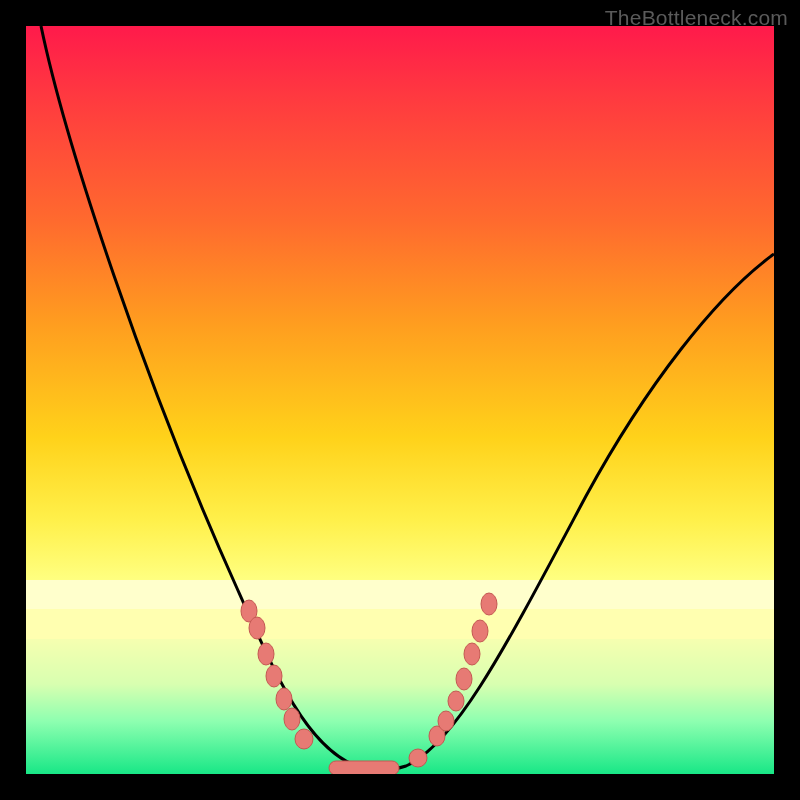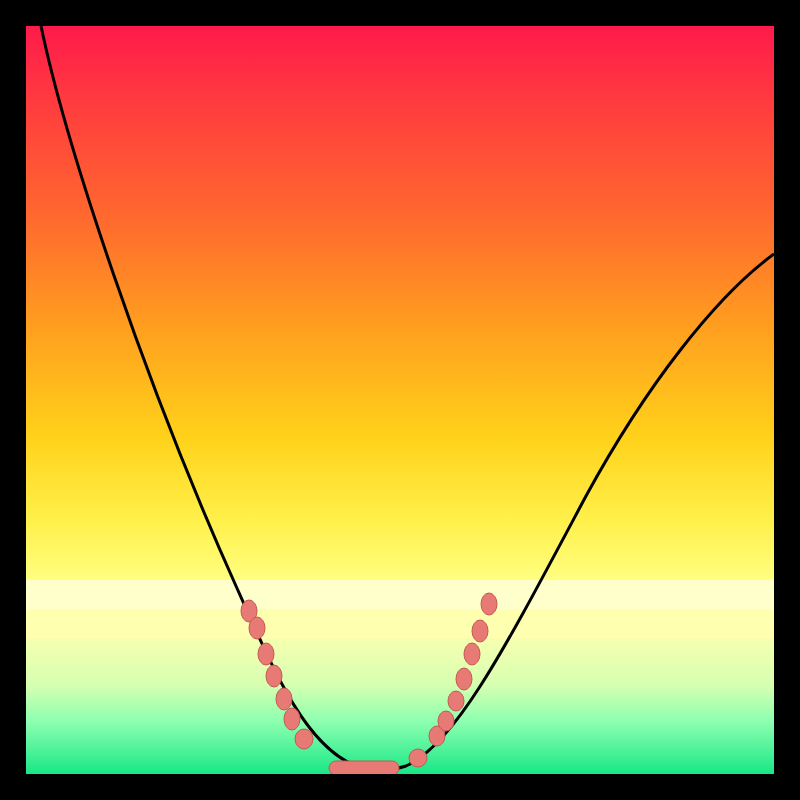--- a/index.html
+++ b/index.html
@@ -112,13 +112,14 @@
       <ellipse class="bead" cx="411" cy="710" rx="8" ry="10"></ellipse>
       <ellipse class="bead" cx="420" cy="695" rx="8" ry="10"></ellipse>
       <ellipse class="bead" cx="430" cy="675" rx="8" ry="10"></ellipse>
       <ellipse class="bead" cx="438" cy="653" rx="8" ry="11"></ellipse>
       <ellipse class="bead" cx="446" cy="628" rx="8" ry="11"></ellipse>
       <ellipse class="bead" cx="454" cy="605" rx="8" ry="11"></ellipse>
       <ellipse class="bead" cx="463" cy="578" rx="8" ry="11"></ellipse>
     </svg>
   </div>
 
+  <div class="watermark">TheBottleneck.com</div>
 </div>
 
 </body></html>

